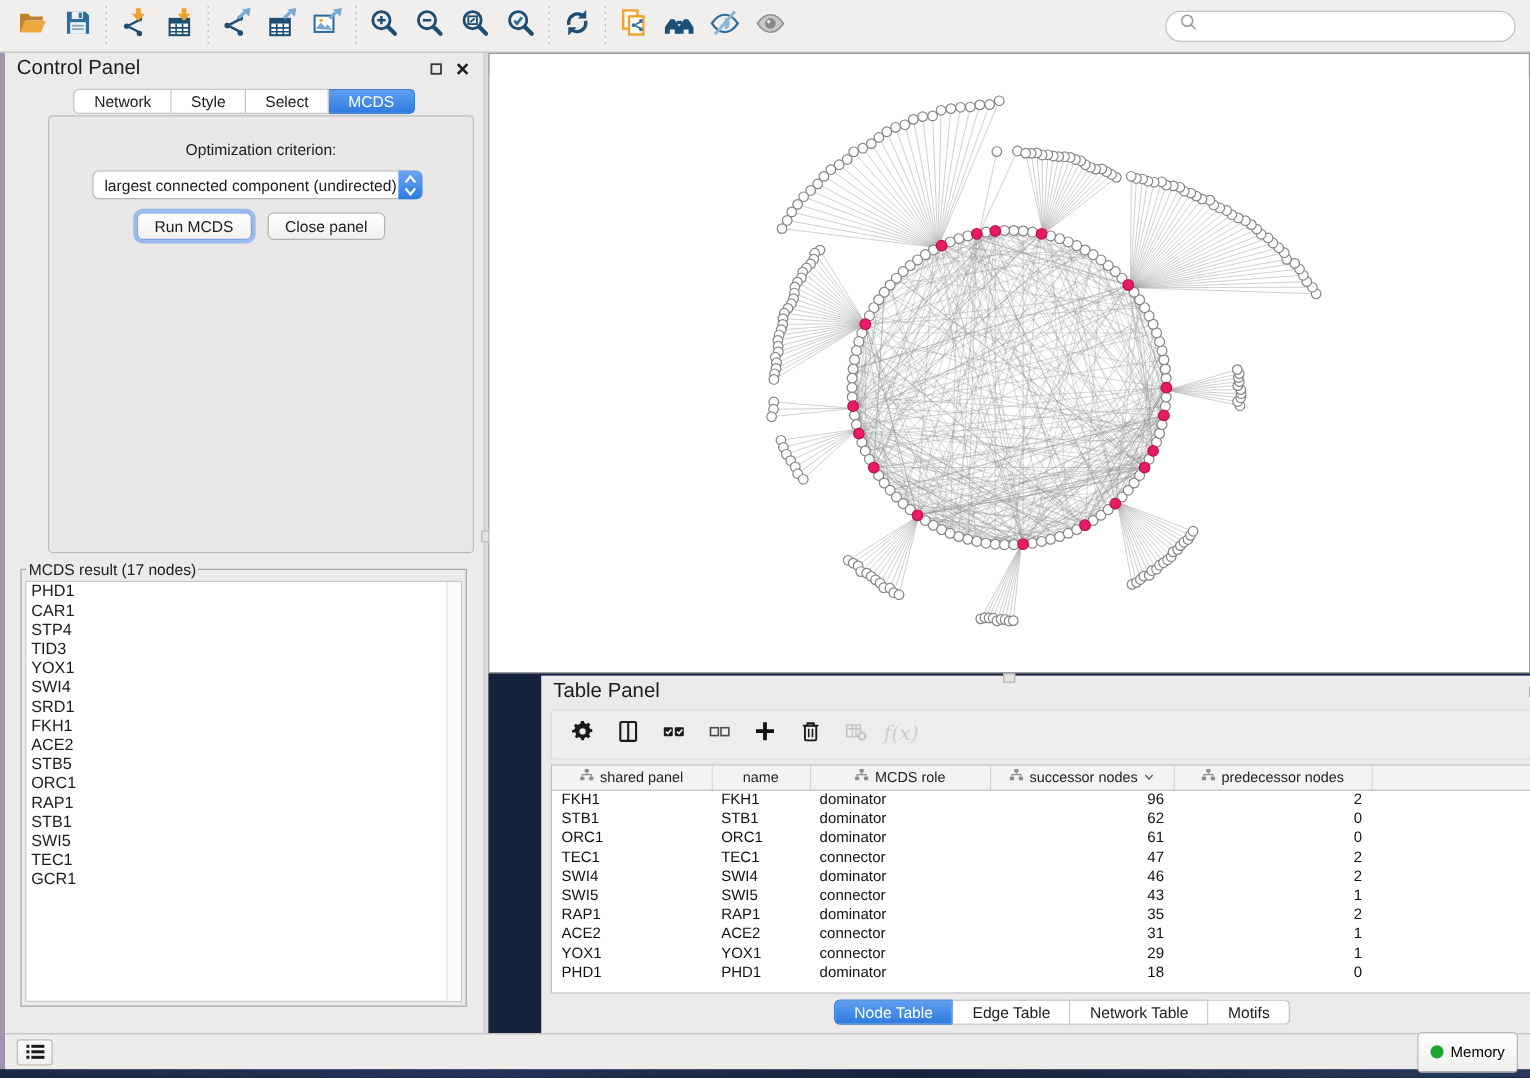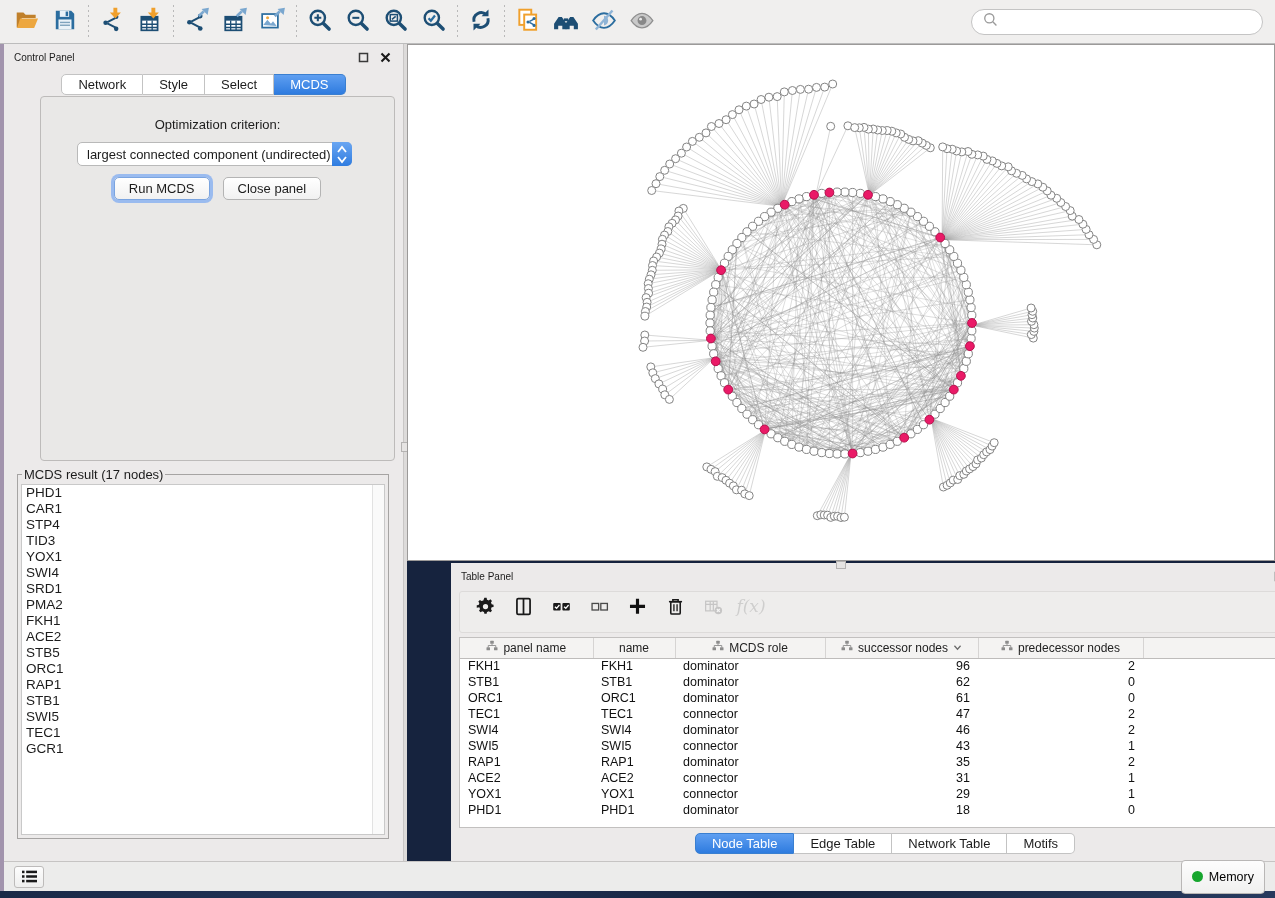--- a/index.html
+++ b/index.html
@@ -19,21 +19,21 @@
     background-size:1px 5px; background-repeat:repeat-y; }
   .tb-spacer { flex:1; }
   .search-box { width:292px; height:26px; background:#fff; border:1px solid #c4c4c4; border-radius:13px;
     display:flex; align-items:center; padding-left:9px; margin-right:4px; }
   .search-box input { border:none; outline:none; flex:1; height:20px; font-size:13px; background:transparent;
     font-family:"Liberation Sans",sans-serif; }
 
   
   .control-panel { position:absolute; left:4px; top:44px; width:400px; height:817px; background:#eceaea;
     border-right:1px solid #c9c7c6; }
-  .panel-titlebar { height:26px; display:flex; align-items:center; padding:0 10px; font-size:10px; }
+  .panel-titlebar { height:26px; display:flex; align-items:center; padding:0 10px; font-size:17px; }
   .panel-title { flex:1; }
   .panel-wbtn { width:16px; height:16px; display:flex; align-items:center; justify-content:center; margin-left:6px; }
   .cp-tabs-row { display:flex; justify-content:center; margin-top:4px; position:relative; z-index:2; }
   .seg { display:flex; }
   .seg .tab { height:21px; padding:0 16px; background:#fff; border:1px solid #c3c3c3; border-left:none;
     font-size:13px; display:flex; align-items:center; color:#1c1c1c; }
   .seg .tab:first-child { border-left:1px solid #c3c3c3; border-radius:5px 0 0 5px; }
   .seg .tab:last-child { border-radius:0 5px 5px 0; }
   .seg .tab.active { background:linear-gradient(#5f9ff1,#2e7bdf); color:#fff; border-color:#3a7fd0; }
   .cp-content { position:absolute; left:8px; right:8px; top:52px; height:365px; background:#e9e8e7;
@@ -75,21 +75,21 @@
   .light.red { background:#fc5b57; border:1px solid #e14640; }
   .light.yellow { background:#fdbe41; border:1px solid #e0a131; }
   .light.green { background:#35c64a; border:1px solid #23a336; }
   .net-title { position:absolute; left:0; right:0; text-align:center; font-size:12.5px; color:#222; }
   .net-canvas { position:absolute; left:0; top:19px; width:866px; height:496px; background:#fff; }
 
   
   .table-panel { position:absolute; left:407px; top:563px; width:868px; height:298px; background:#eceaea;margin-left:44px; }
   .tp-toolbar { position:absolute; left:8px; right:8px; top:28px; height:42px; background:#eeedec;
     border:1px solid #dddbda; border-radius:3px; display:flex; align-items:center; padding-left:8px; gap:4px; }
-  .tp-btn { width:34px; height:32px; display:flex; justify-content:center; }
+  .tp-btn { width:34px; height:32px; display:flex; align-items:center; justify-content:center; }
   .tp-btn .fx { font-family:"DejaVu Serif", serif; font-style:italic; font-size:17px; color:#b0b0b0; }
   .table-wrap { position:absolute; left:8px; right:8px; top:74px; height:191px; background:#fff;
     border:1px solid #c2c0bf; }
   .tbl { width:100%; border-collapse:collapse; table-layout:fixed; }
   .tbl th { height:20px; background:#f4f3f2; border-right:1px solid #d6d4d3; border-bottom:1px solid #bebcbb;
     font-size:12px; font-weight:normal; color:#222; text-align:center; overflow:hidden; white-space:nowrap; }
   .th-inner { display:flex; align-items:center; justify-content:center; gap:5px; padding:0 4px; }
   .tbl td { height:16px; font-size:12.5px; color:#111; padding:0 8px; white-space:nowrap; overflow:hidden; }
   .td-num { text-align:right; }
   .tbl-scroll { position:absolute; right:0; top:21px; bottom:0; width:13px; background:#f6f5f4;
@@ -320,21 +320,20 @@
     <legend>MCDS result (17 nodes)</legend>
     <div class="mcds-list">
       <div id="mcds-items">
           <div class="mcds-item">PHD1</div>
           <div class="mcds-item">CAR1</div>
           <div class="mcds-item">STP4</div>
           <div class="mcds-item">TID3</div>
           <div class="mcds-item">YOX1</div>
           <div class="mcds-item">SWI4</div>
           <div class="mcds-item">SRD1</div>
-          <div class="mcds-item">PMA2</div>
           <div class="mcds-item">FKH1</div>
           <div class="mcds-item">ACE2</div>
           <div class="mcds-item">STB5</div>
           <div class="mcds-item">ORC1</div>
           <div class="mcds-item">RAP1</div>
           <div class="mcds-item">STB1</div>
           <div class="mcds-item">SWI5</div>
           <div class="mcds-item">TEC1</div>
           <div class="mcds-item">GCR1</div>
         </div>
@@ -710,21 +709,21 @@
             <th style="width:133px">
               <span class="th-inner">
                 <span><svg width="12" height="12" viewBox="0 0 24 24">
                     <g fill="#8c8c8c">
                       <rect x="8.5" y="1.5" width="7" height="6" rx="1"></rect>
                       <rect x="1" y="14.5" width="7" height="6" rx="1"></rect>
                       <rect x="16" y="14.5" width="7" height="6" rx="1"></rect>
                     </g>
                     <path d="M12 7.5v3.5M4.5 14.5V11h15v3.5" fill="none" stroke="#8c8c8c" stroke-width="1.8"></path>
                   </svg></span>
-                <span>panel name</span>
+                <span>shared panel</span>
               </span>
             </th>
             <th style="width:82px">
               <span class="th-inner">
                 <span>name</span>
               </span>
             </th>
             <th style="width:150px">
               <span class="th-inner">
                 <span><svg width="12" height="12" viewBox="0 0 24 24">

